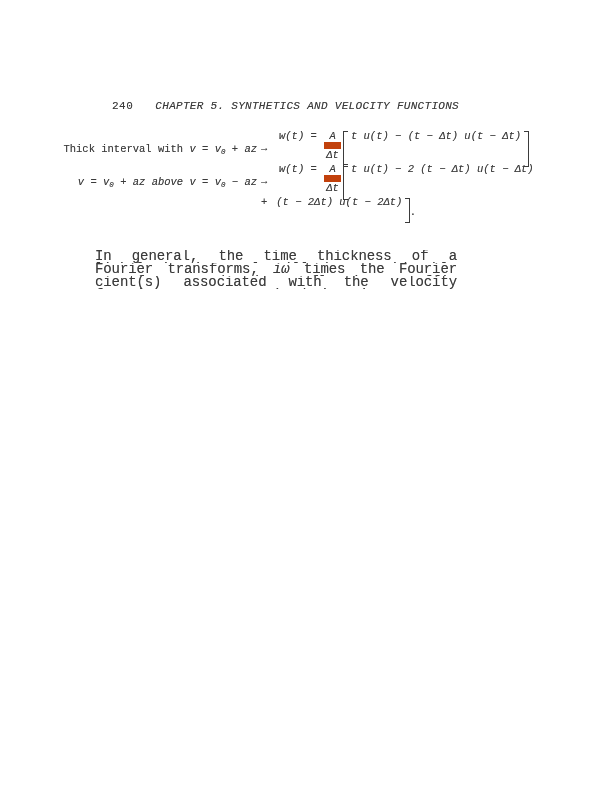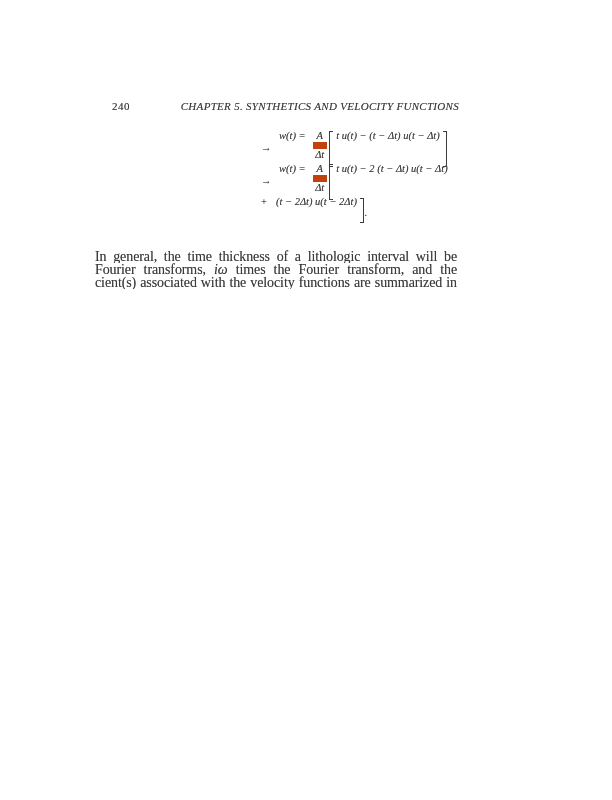--- a/index.html
+++ b/index.html
@@ -6,20 +6,21 @@
   html, body { width:612px; height:800px; background:#ffffff; }
   body {
     font-family:"Liberation Serif","DejaVu Serif",serif;
     color:#3b3b3b;
     -webkit-font-smoothing:antialiased;
   }
   .page {
     position:relative; width:612px; height:800px;
     background:#ffffff; overflow:hidden;
     text-shadow:0 0 0.5px rgba(70,70,70,0.55);
+    font-family:Liberation Mono, monospace;
   }
 
   
   .running-head {
     position:absolute; left:112px; top:100px; width:347px;
     display:flex; justify-content:space-between; align-items:baseline;
     font-size:11px;
   }
   .pagenum { letter-spacing:0.5px; }
   .chapter { font-style:italic; letter-spacing:0.3px; white-space:nowrap; }
@@ -61,34 +62,36 @@
 <body>
 
 <div class="page">
 
   <div class="running-head">
     <span class="pagenum">240</span>
     <span class="chapter">CHAPTER 5. SYNTHETICS AND VELOCITY FUNCTIONS</span>
   </div>
 
   <div class="eq-row row1">
+    <span class="eq-lhs"><span>Thick interval with </span><span class="it">v = v</span><sub class="it">0</sub><span class="it"> + az</span></span>
     <span class="eq-arrow">→</span>
     <span class="eq-rhs">
       <span class="it weq">w(t) =</span>
       <span class="frac">
           <span class="num it">A</span>
           <span class="den it">Δt</span>
         </span>
       <span class="brk brk-l"></span>
       <span class="it">t u(t) − (t − Δt) u(t − Δt)</span>
       <span class="brk brk-r"></span>
     </span>
   </div>
 
   <div class="eq-row row2">
+    <span class="eq-lhs"><span class="it">v = v</span><sub class="it">0</sub><span class="it"> + az above v = v</span><sub class="it">0</sub><span class="it"> − az</span></span>
     <span class="eq-arrow">→</span>
     <span class="eq-rhs">
       <span class="it weq">w(t) =</span>
       <span class="frac">
           <span class="num it">A</span>
           <span class="den it">Δt</span>
         </span>
       <span class="brk brk-l"></span>
       <span class="it">t u(t) − 2 (t − Δt) u(t − Δt)</span>
     </span>

